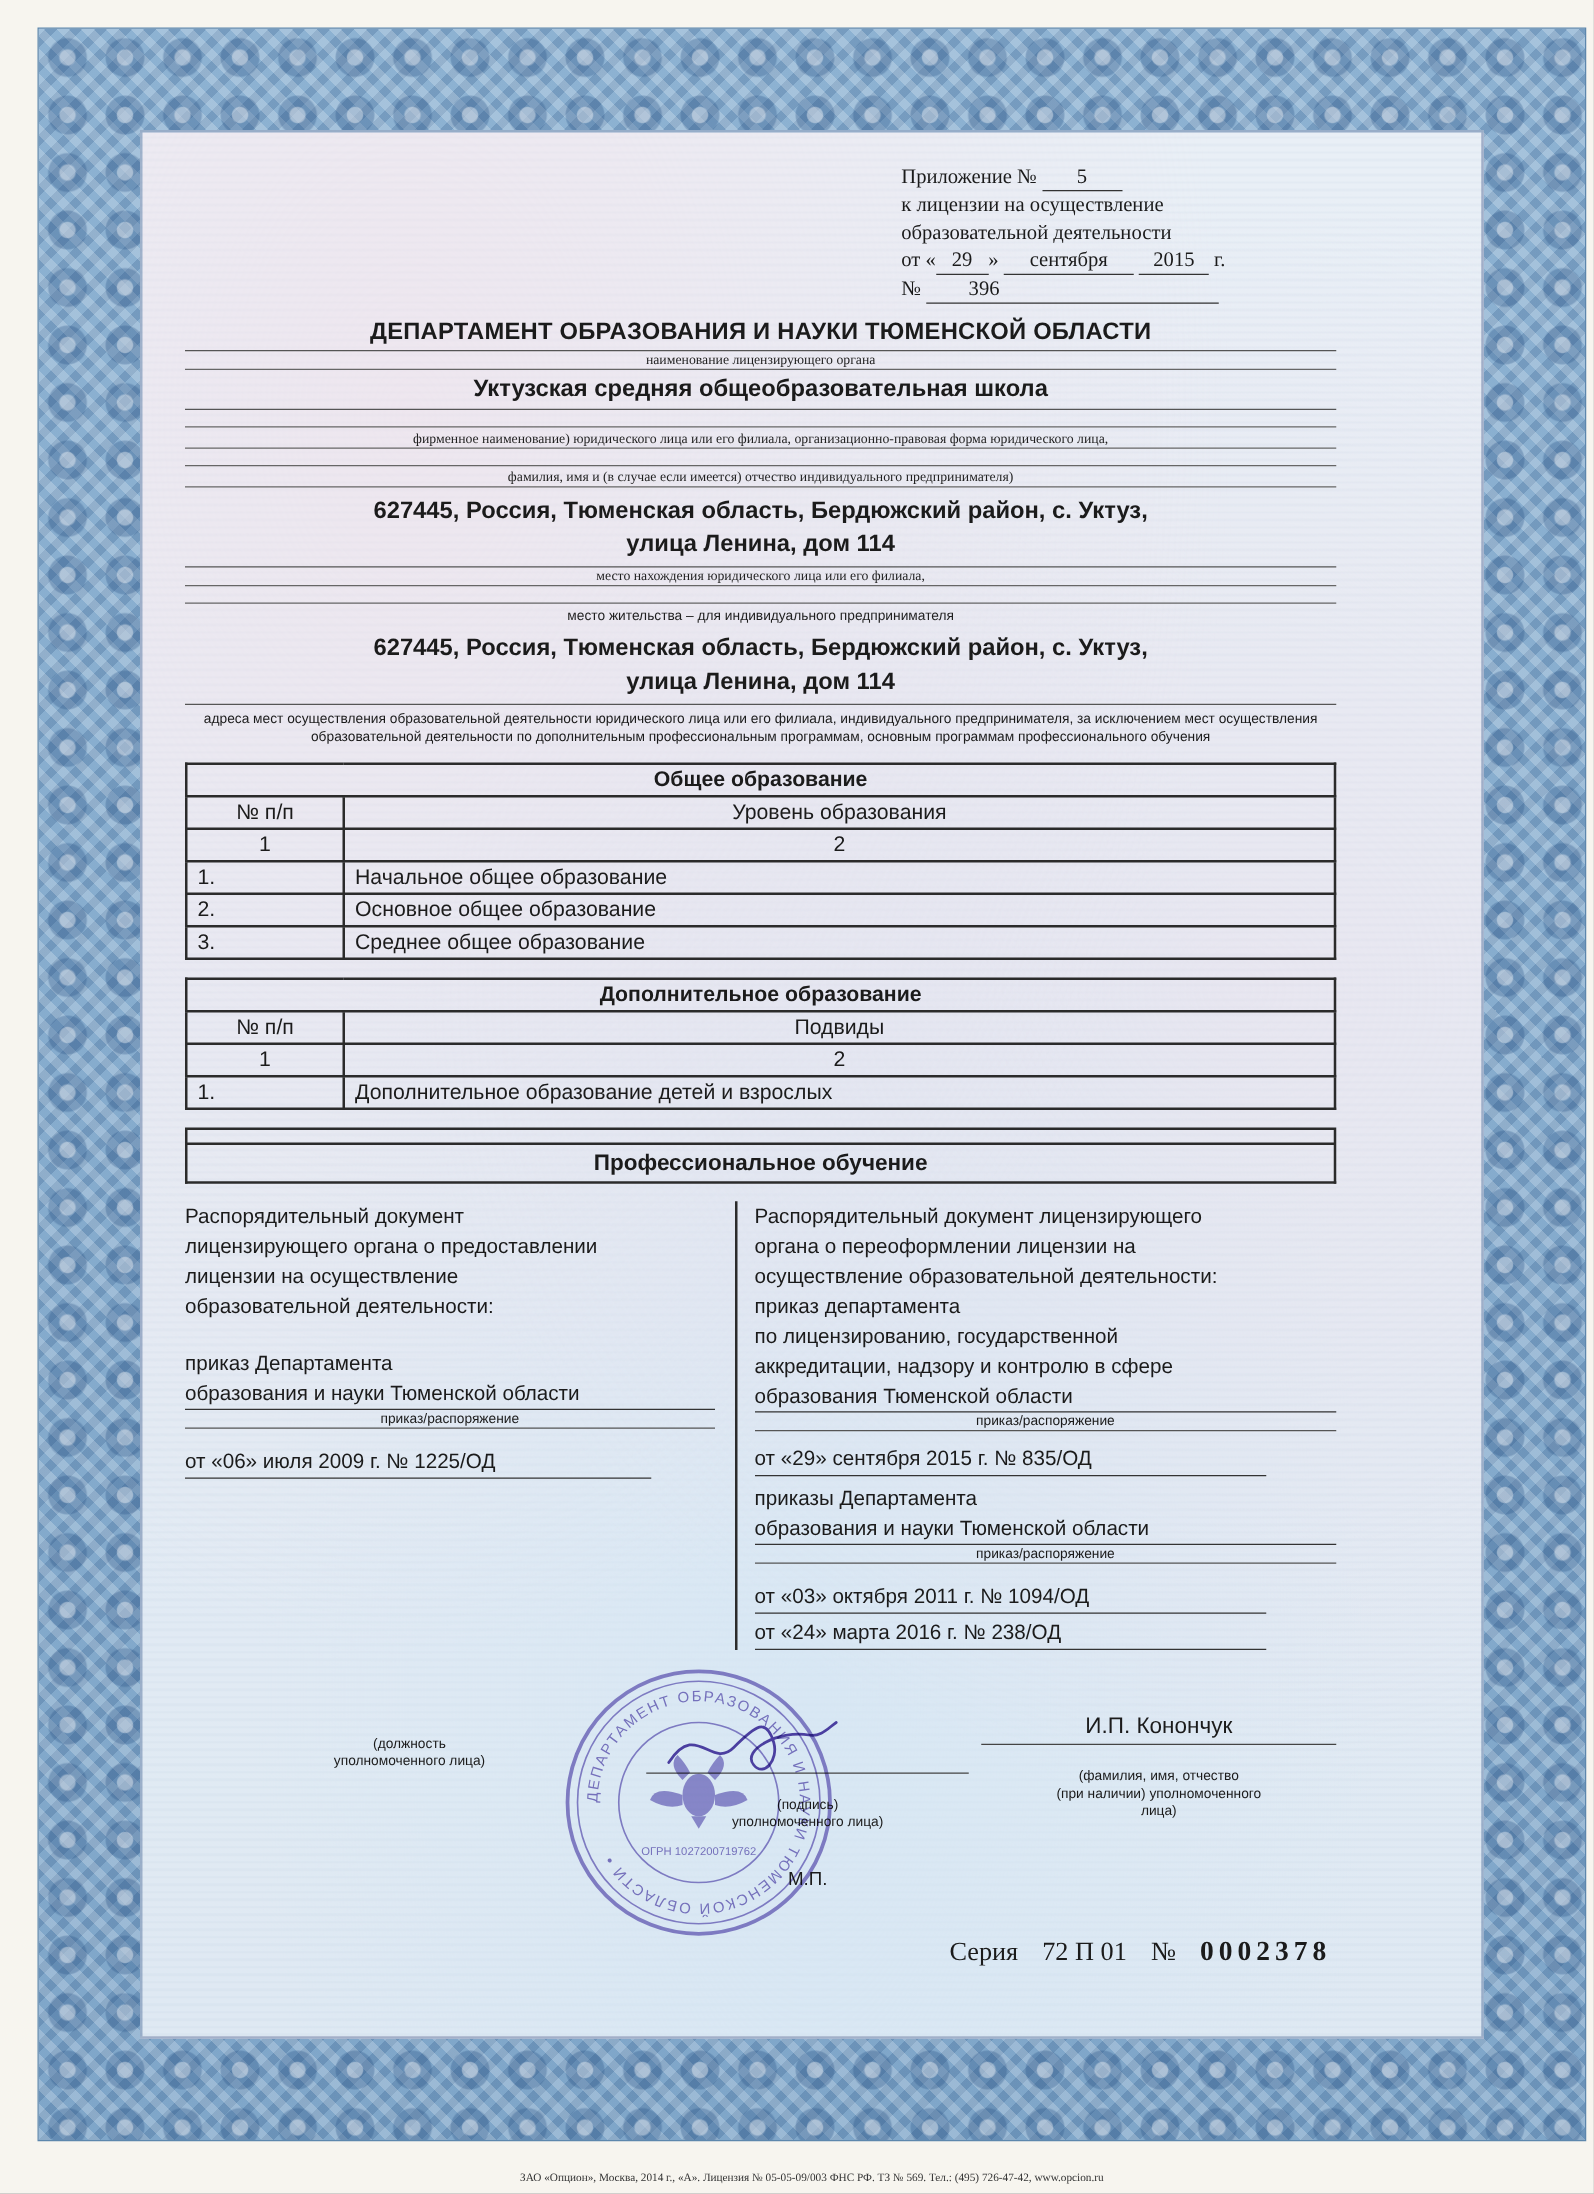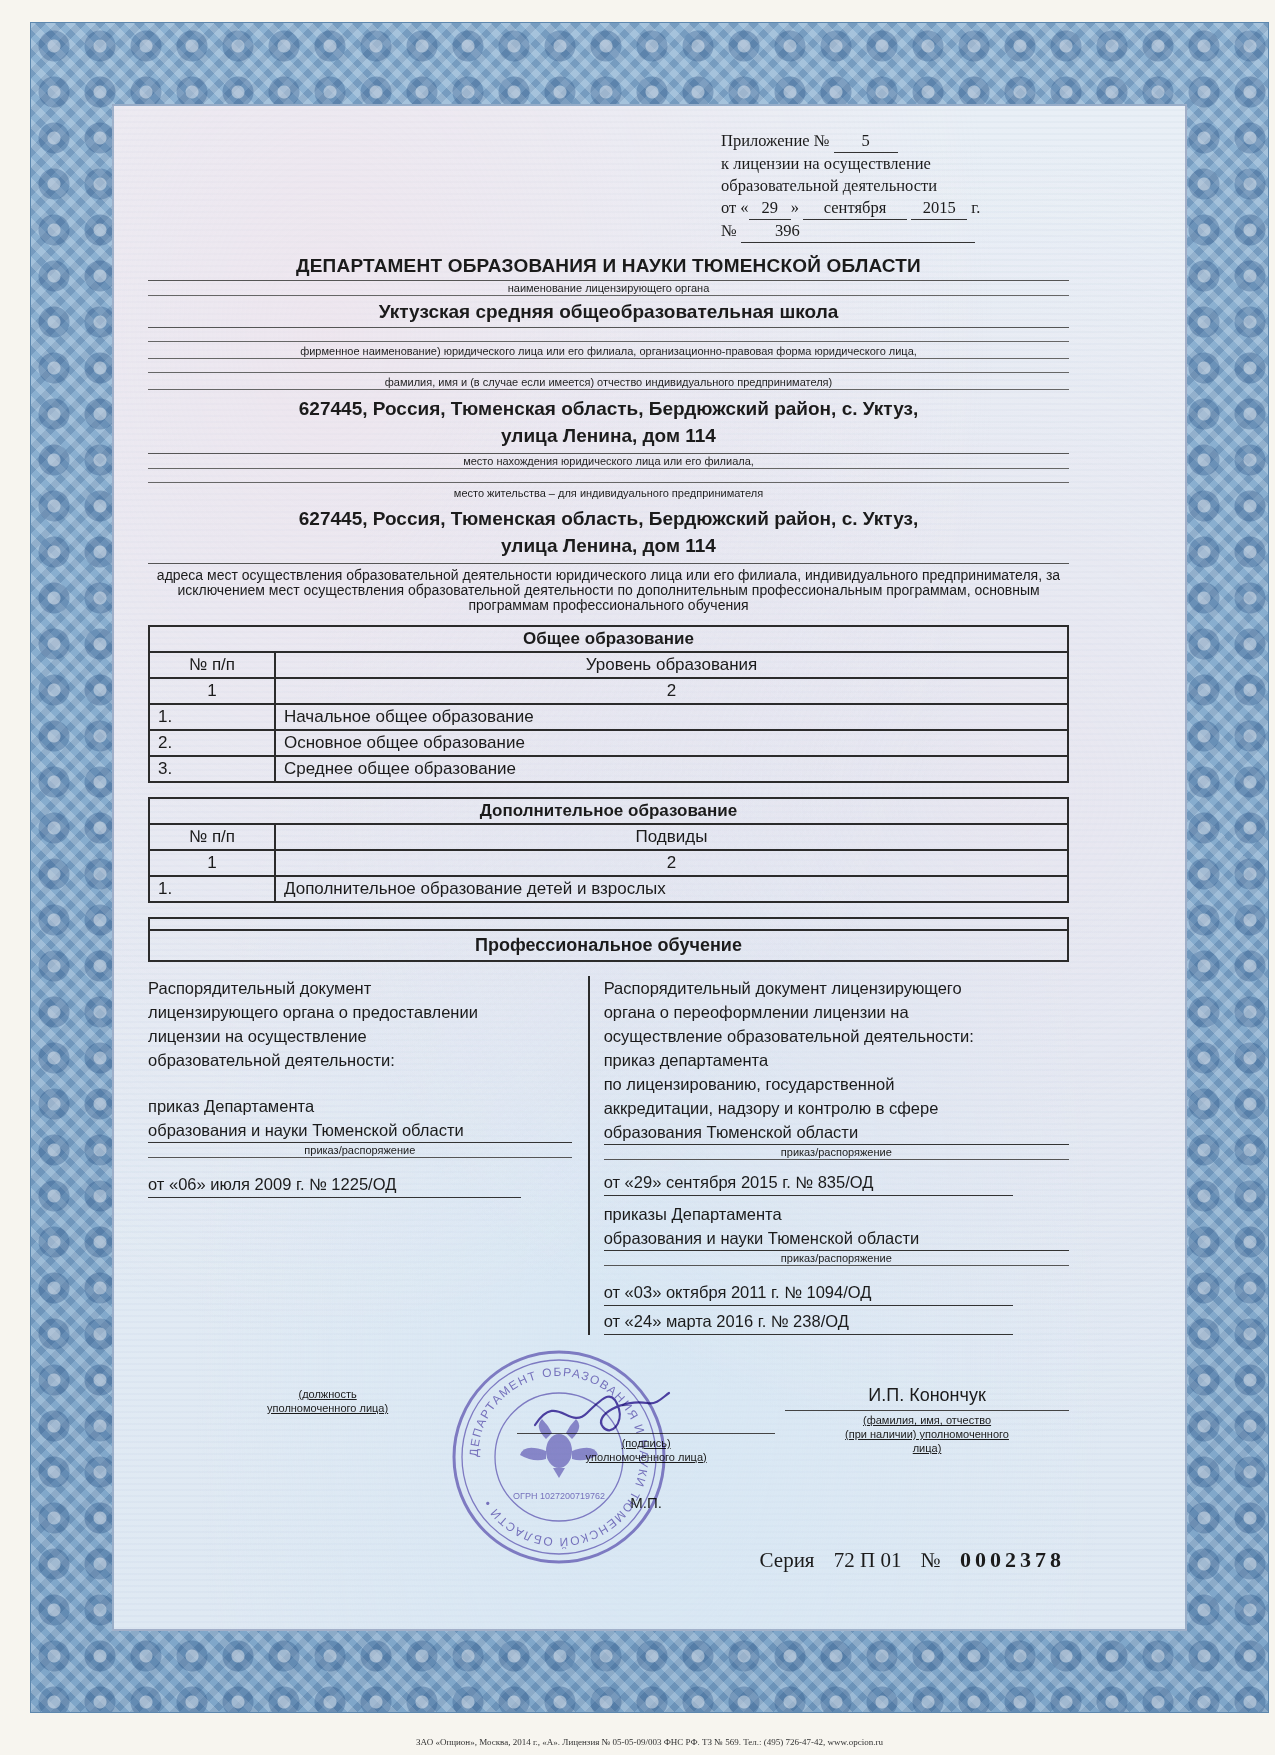--- a/index.html
+++ b/index.html
@@ -42,28 +42,28 @@
   }
   .appendix .num { min-width:64px; }
   .appendix .day { min-width:42px; }
   .appendix .month { min-width:104px; }
   .appendix .year { min-width:56px; }
   .appendix .big-no { min-width:200px; text-align:left; padding-left:34px; }
 
   .authority { margin-top:12px; text-align:center; font-weight:700; font-size:19px;
     letter-spacing:.2px; border-bottom:1px solid #555; padding-bottom:3px; }
   .caption { font-size:11px; text-align:center; color:#1f1f1f;
-    border-bottom:1px solid #666; padding:1px 0 1px; }
+    border-bottom:1px solid #666; padding:1px 0 1px;font-family:Liberation Serif, serif; }
   .caption-plain { font-size:11px; text-align:center; color:#1f1f1f; padding:2px 0 1px; }
   .org-name { font-size:19px; font-weight:700; text-align:center;
     border-bottom:1px solid #555; padding:5px 0 4px; }
   .spacer-rule { height:13px; border-bottom:1px solid #666; margin-bottom:2px; }
   .addr { font-size:19px; font-weight:700; text-align:center; line-height:27px;
     border-bottom:1px solid #555; padding:5px 0 4px; }
-  .caption-block { font-size:14px; text-align:center; line-height:15px; margin:4px 4px 12px; }
+  .caption-block { font-size:11px; text-align:center; line-height:15px; margin:4px 4px 12px; }
 
   table.doc-table { width:100%; border-collapse:collapse; margin-top:8px; }
   table.doc-table td { border:2px solid #2b2b2b; font-size:17px; padding:2px 8px; }
   td.t-title { font-weight:700; text-align:center; font-size:18px; padding:3px 0; }
   td.c-head { text-align:center; }
   td.c-num { width:108px; }
   td.c-digit { text-align:center; font-size:15px; padding:0; }
 
   .empty-bar { border:2px solid #2b2b2b; height:10px; margin-top:14px; }
   .section-bar { border:2px solid #2b2b2b; border-top:none; font-weight:700;
@@ -73,21 +73,21 @@
   .orders-left { width:46%; padding-right:16px; }
   .orders-right { flex:1; border-left:2px solid #2b2b2b; padding-left:14px; }
   .ord-ul { border-bottom:1px solid #333; }
   .ord-caption { font-size:11px; text-align:center; border-bottom:1px solid #555; line-height:14px; }
   .order-line { border-bottom:1px solid #333; display:block; width:88%; padding-bottom:1px; margin-top:3px; }
   .gap20 { height:22px; }
 
   .sig-row { display:flex; margin-top:50px; align-items:flex-start; }
   .sig-left { width:39%; }
   .line-val { font-size:18px; text-align:center; border-bottom:1px solid #444; padding-bottom:4px; }
-  .sig-cap { font-size:11px; text-align:center; line-height:14px; margin-top:2px; white-space:pre-line;text-decoration:underline; }
+  .sig-cap { font-size:11px; text-align:center; line-height:14px; margin-top:18px; white-space:pre-line; }
   .sig-mid { width:28%; position:relative; text-align:center; padding:0 10px; }
   .sign-line { border-bottom:1px solid #444; height:48px; position:relative; }
   .sign-line svg { position:absolute; bottom:-8px; left:12px; }
   .mp { margin-top:30px; font-size:15px; }
   .sig-right { flex:1; }
 
   .stamp { position:absolute; left:-58px; top:-38px; width:220px; height:220px;
     opacity:.82; mix-blend-mode:multiply; z-index:3; pointer-events:none; }
 
   .series { margin-top:36px; text-align:right; padding-right:4px;

